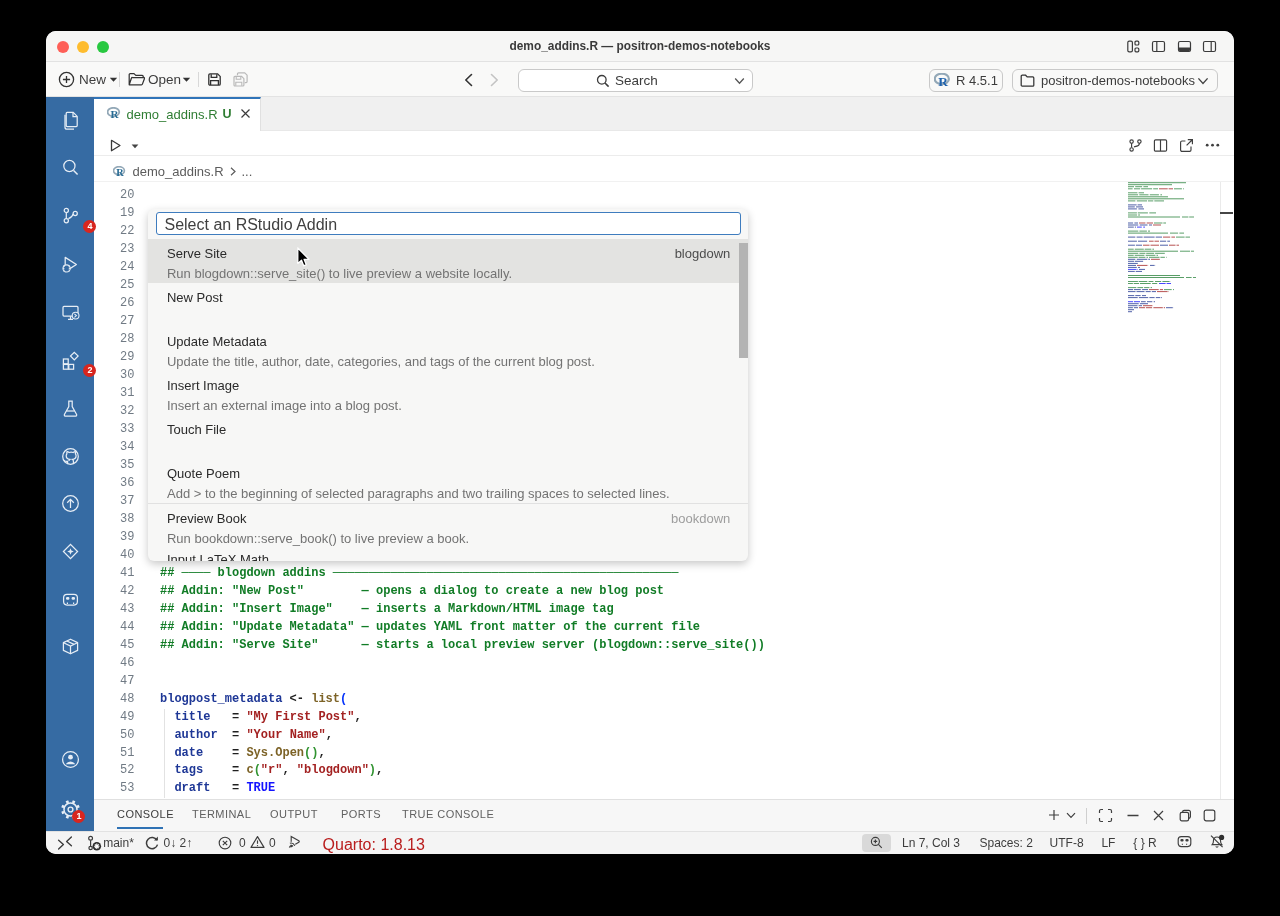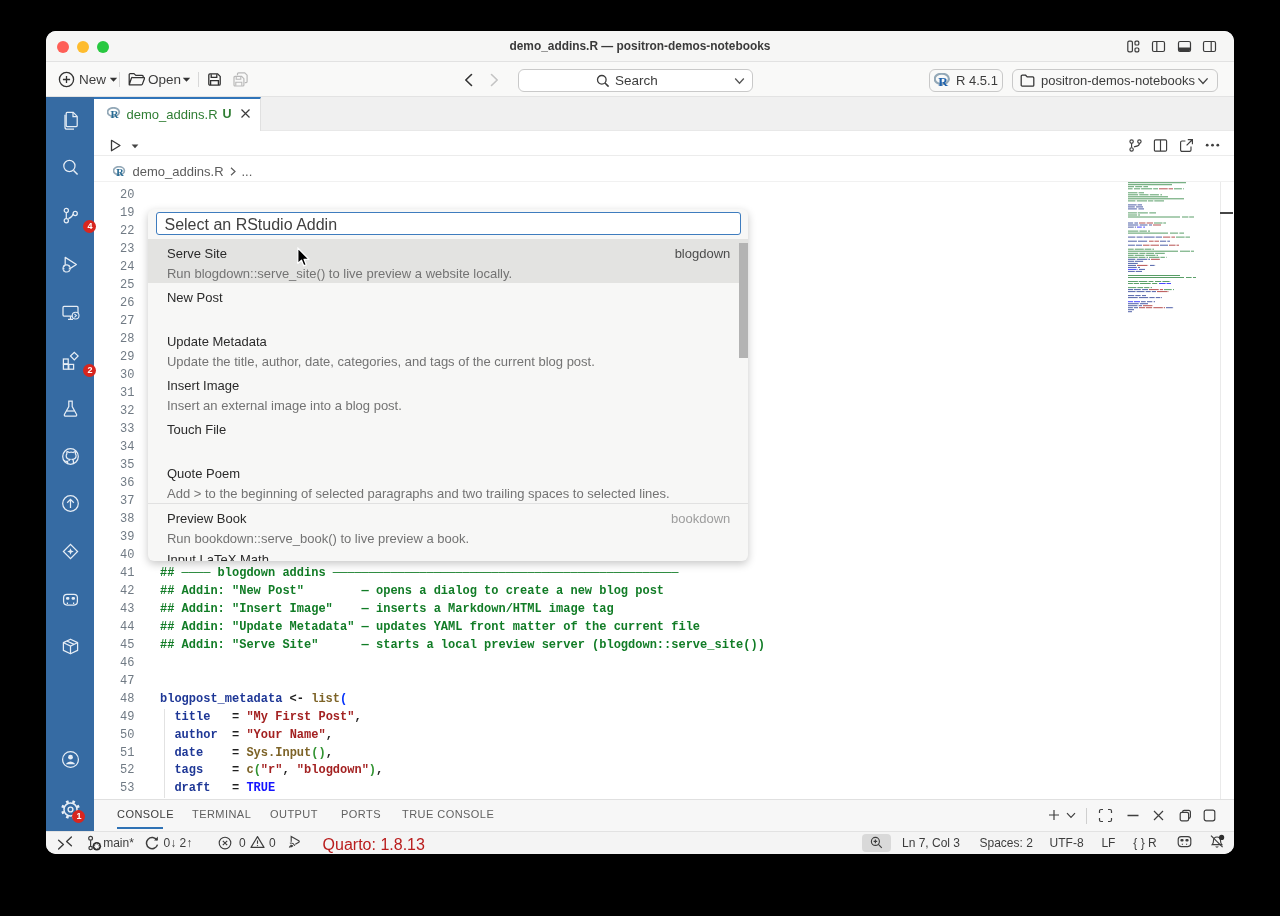--- a/index.html
+++ b/index.html
@@ -259,21 +259,21 @@
 <div class="ln" style="top:749.8px">53</div>
 <div class="a" style="left:117.5px;top:677.9px;width:1px;height:89.8px;background:#e2e2e2"></div>
 <div class="cl mono" style="top:534.2px"><span class="cm">## ──── blogdown addins ────────────────────────────────────────────────</span></div>
 <div class="cl mono" style="top:552.1px"><span class="cm">## Addin: "New Post"        — opens a dialog to create a new blog post</span></div>
 <div class="cl mono" style="top:570.1px"><span class="cm">## Addin: "Insert Image"    — inserts a Markdown/HTML image tag</span></div>
 <div class="cl mono" style="top:588.1px"><span class="cm">## Addin: "Update Metadata" — updates YAML front matter of the current file</span></div>
 <div class="cl mono" style="top:606.0px"><span class="cm">## Addin: "Serve Site"      — starts a local preview server (blogdown::serve_site())</span></div>
 <div class="cl mono" style="top:660.0px"><span class="nv">blogpost_metadata</span><span class="op"> &lt;- </span><span class="fn">list</span><span class="pb">(</span></div>
 <div class="cl mono" style="top:677.9px">  <span class="nv">title</span><span class="op">   = </span><span class="st">"My First Post"</span><span class="op">,</span></div>
 <div class="cl mono" style="top:695.9px">  <span class="nv">author</span><span class="op">  = </span><span class="st">"Your Name"</span><span class="op">,</span></div>
-<div class="cl mono" style="top:713.9px">  <span class="nv">date</span><span class="op">    = </span><span class="fn">Sys.Input</span><span class="pg">()</span><span class="op">,</span></div>
+<div class="cl mono" style="top:713.9px">  <span class="nv">date</span><span class="op">    = </span><span class="fn">Sys.Open</span><span class="pg">()</span><span class="op">,</span></div>
 <div class="cl mono" style="top:731.8px">  <span class="nv">tags</span><span class="op">    = </span><span class="fn">c</span><span class="pg">(</span><span class="st">"r"</span><span class="op">, </span><span class="st">"blogdown"</span><span class="pg">)</span><span class="op">,</span></div>
 <div class="cl mono" style="top:749.8px">  <span class="nv">draft</span><span class="op">   = </span><span class="kb">TRUE</span></div>
 <svg class="a" style="left:1081.7px;top:151.8px" width="74" height="134" viewBox="0 0 74 134">
       <rect x="0" y="0.2" width="58" height="1.0" fill="#2e8540" opacity="0.8"></rect>
       <rect x="0" y="2.2" width="44" height="1.0" fill="#2e8540" opacity="0.8"></rect>
       <rect x="0.0" y="4.2" width="6.0" height="1.0" fill="#2e8540" opacity="0.78"></rect>
       <rect x="7.2" y="4.2" width="6.9" height="1.0" fill="#2e8540" opacity="0.78"></rect>
       <rect x="15.4" y="4.2" width="4.6" height="1.0" fill="#2e8540" opacity="0.78"></rect>
       <rect x="0.0" y="6.3" width="4.6" height="1.0" fill="#2e8540" opacity="0.78"></rect>
       <rect x="6.0" y="6.3" width="6.2" height="1.0" fill="#2e8540" opacity="0.78"></rect>

